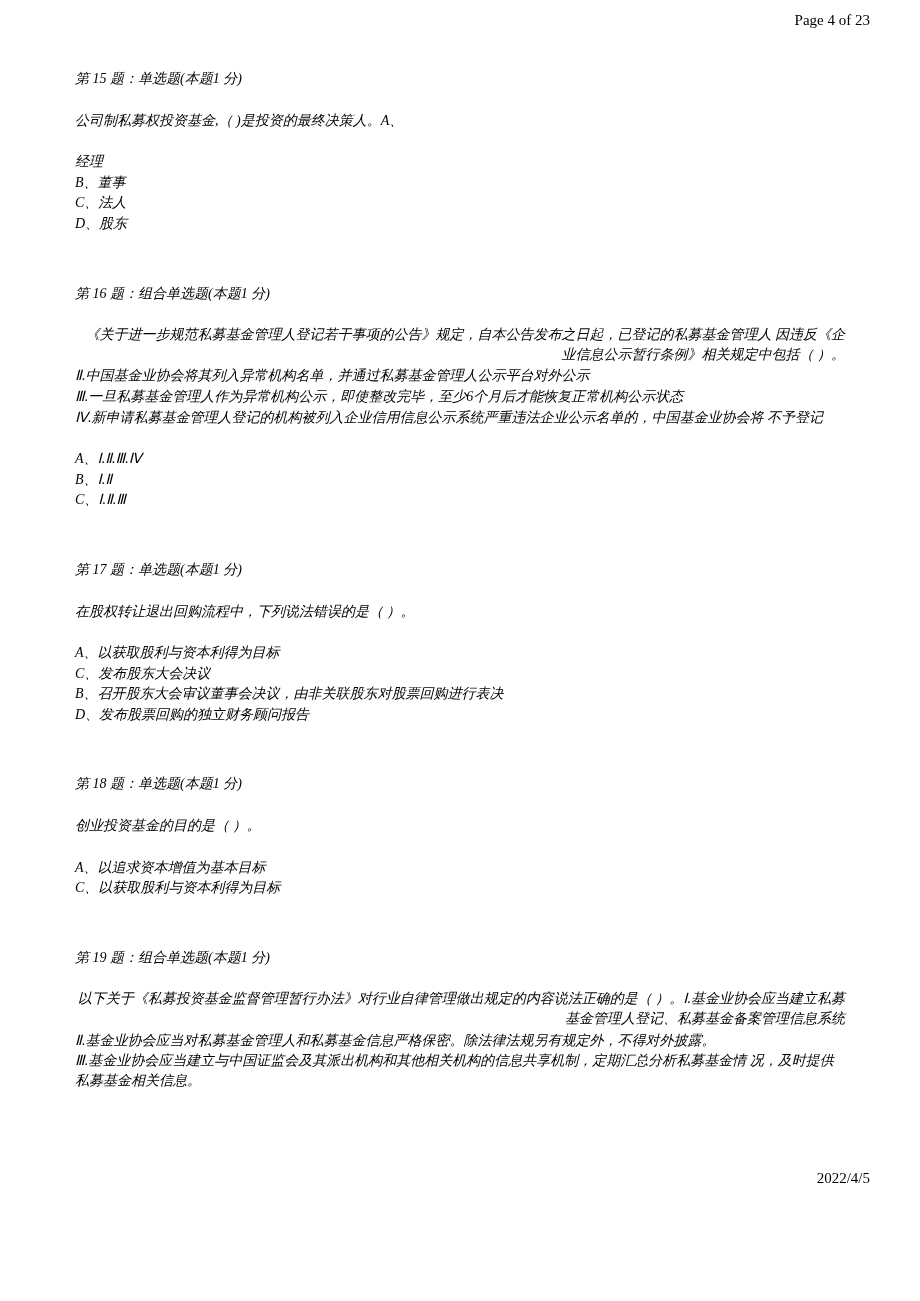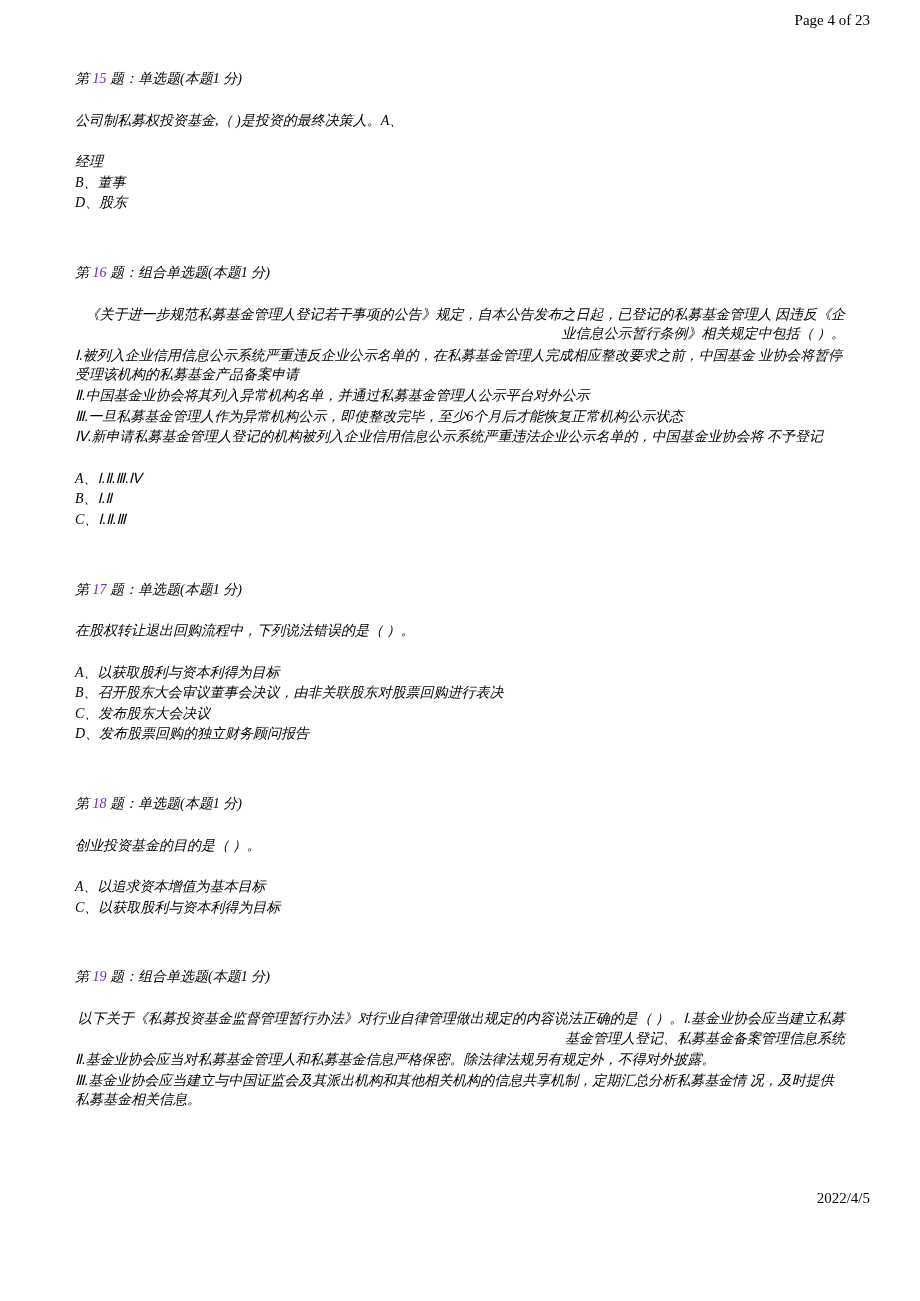--- a/index.html
+++ b/index.html
@@ -23,21 +23,21 @@
     padding: 40px 75px 0 75px;
     line-height: 1.4;
   }
   .question-block {
     margin-bottom: 50px;
   }
   .q-title {
     margin-bottom: 22px;
   }
   .q-number {
-    color: #6d28d9;
+    color: #000000;
   }
   .q-stem {
     margin-bottom: 22px;
   }
   .q-stem-tight {
     margin-bottom: 2px;
     text-align: right;
   }
   .q-options div {
     margin: 1px 0;
@@ -64,51 +64,51 @@
 <div class="content">
 
   <div class="question-block">
     <div class="q-title">
       <span>第 </span><span class="q-number">15</span><span> 题：单选题(本题1 分)</span>
     </div>
     <div class="q-stem">公司制私募权投资基金,（ )是投资的最终决策人。A、</div>
     <div class="q-options">
       <div>经理</div>
       <div>B、董事</div>
+      <div>C、法人</div>
       <div>D、股东</div>
     </div>
   </div>
 
   <div class="question-block">
     <div class="q-title">
       <span>第 </span><span class="q-number">16</span><span> 题：组合单选题(本题1 分)</span>
     </div>
     <div class="q-stem-tight">《关于进一步规范私募基金管理人登记若干事项的公告》规定，自本公告发布之日起，已登记的私募基金管理人  因违反《企业信息公示暂行条例》相关规定中包括（  ）。</div>
     <div class="statements">
-      <div>Ⅰ.被列入企业信用信息公示系统严重违反企业公示名单的，在私募基金管理人完成相应整改要求之前，中国基金  业协会将暂停受理该机构的私募基金产品备案申请</div>
       <div>Ⅱ.中国基金业协会将其列入异常机构名单，并通过私募基金管理人公示平台对外公示</div>
       <div>Ⅲ.一旦私募基金管理人作为异常机构公示，即使整改完毕，至少6个月后才能恢复正常机构公示状态</div>
       <div>Ⅳ.新申请私募基金管理人登记的机构被列入企业信用信息公示系统严重违法企业公示名单的，中国基金业协会将  不予登记</div>
     </div>
     <div class="q-options" style="margin-top:22px">
       <div>A、Ⅰ.Ⅱ.Ⅲ.Ⅳ</div>
       <div>B、Ⅰ.Ⅱ</div>
       <div>C、Ⅰ.Ⅱ.Ⅲ</div>
     </div>
   </div>
 
   <div class="question-block">
     <div class="q-title">
       <span>第 </span><span class="q-number">17</span><span> 题：单选题(本题1 分)</span>
     </div>
     <div class="q-stem">在股权转让退出回购流程中，下列说法错误的是（  ）。</div>
     <div class="q-options">
       <div>A、以获取股利与资本利得为目标</div>
+      <div>C、发布股东大会决议</div>
       <div>B、召开股东大会审议董事会决议，由非关联股东对股票回购进行表决</div>
-      <div>C、发布股东大会决议</div>
       <div>D、发布股票回购的独立财务顾问报告</div>
     </div>
   </div>
 
   <div class="question-block">
     <div class="q-title">
       <span>第 </span><span class="q-number">18</span><span> 题：单选题(本题1 分)</span>
     </div>
     <div class="q-stem">创业投资基金的目的是（  ）。</div>
     <div class="q-options">

